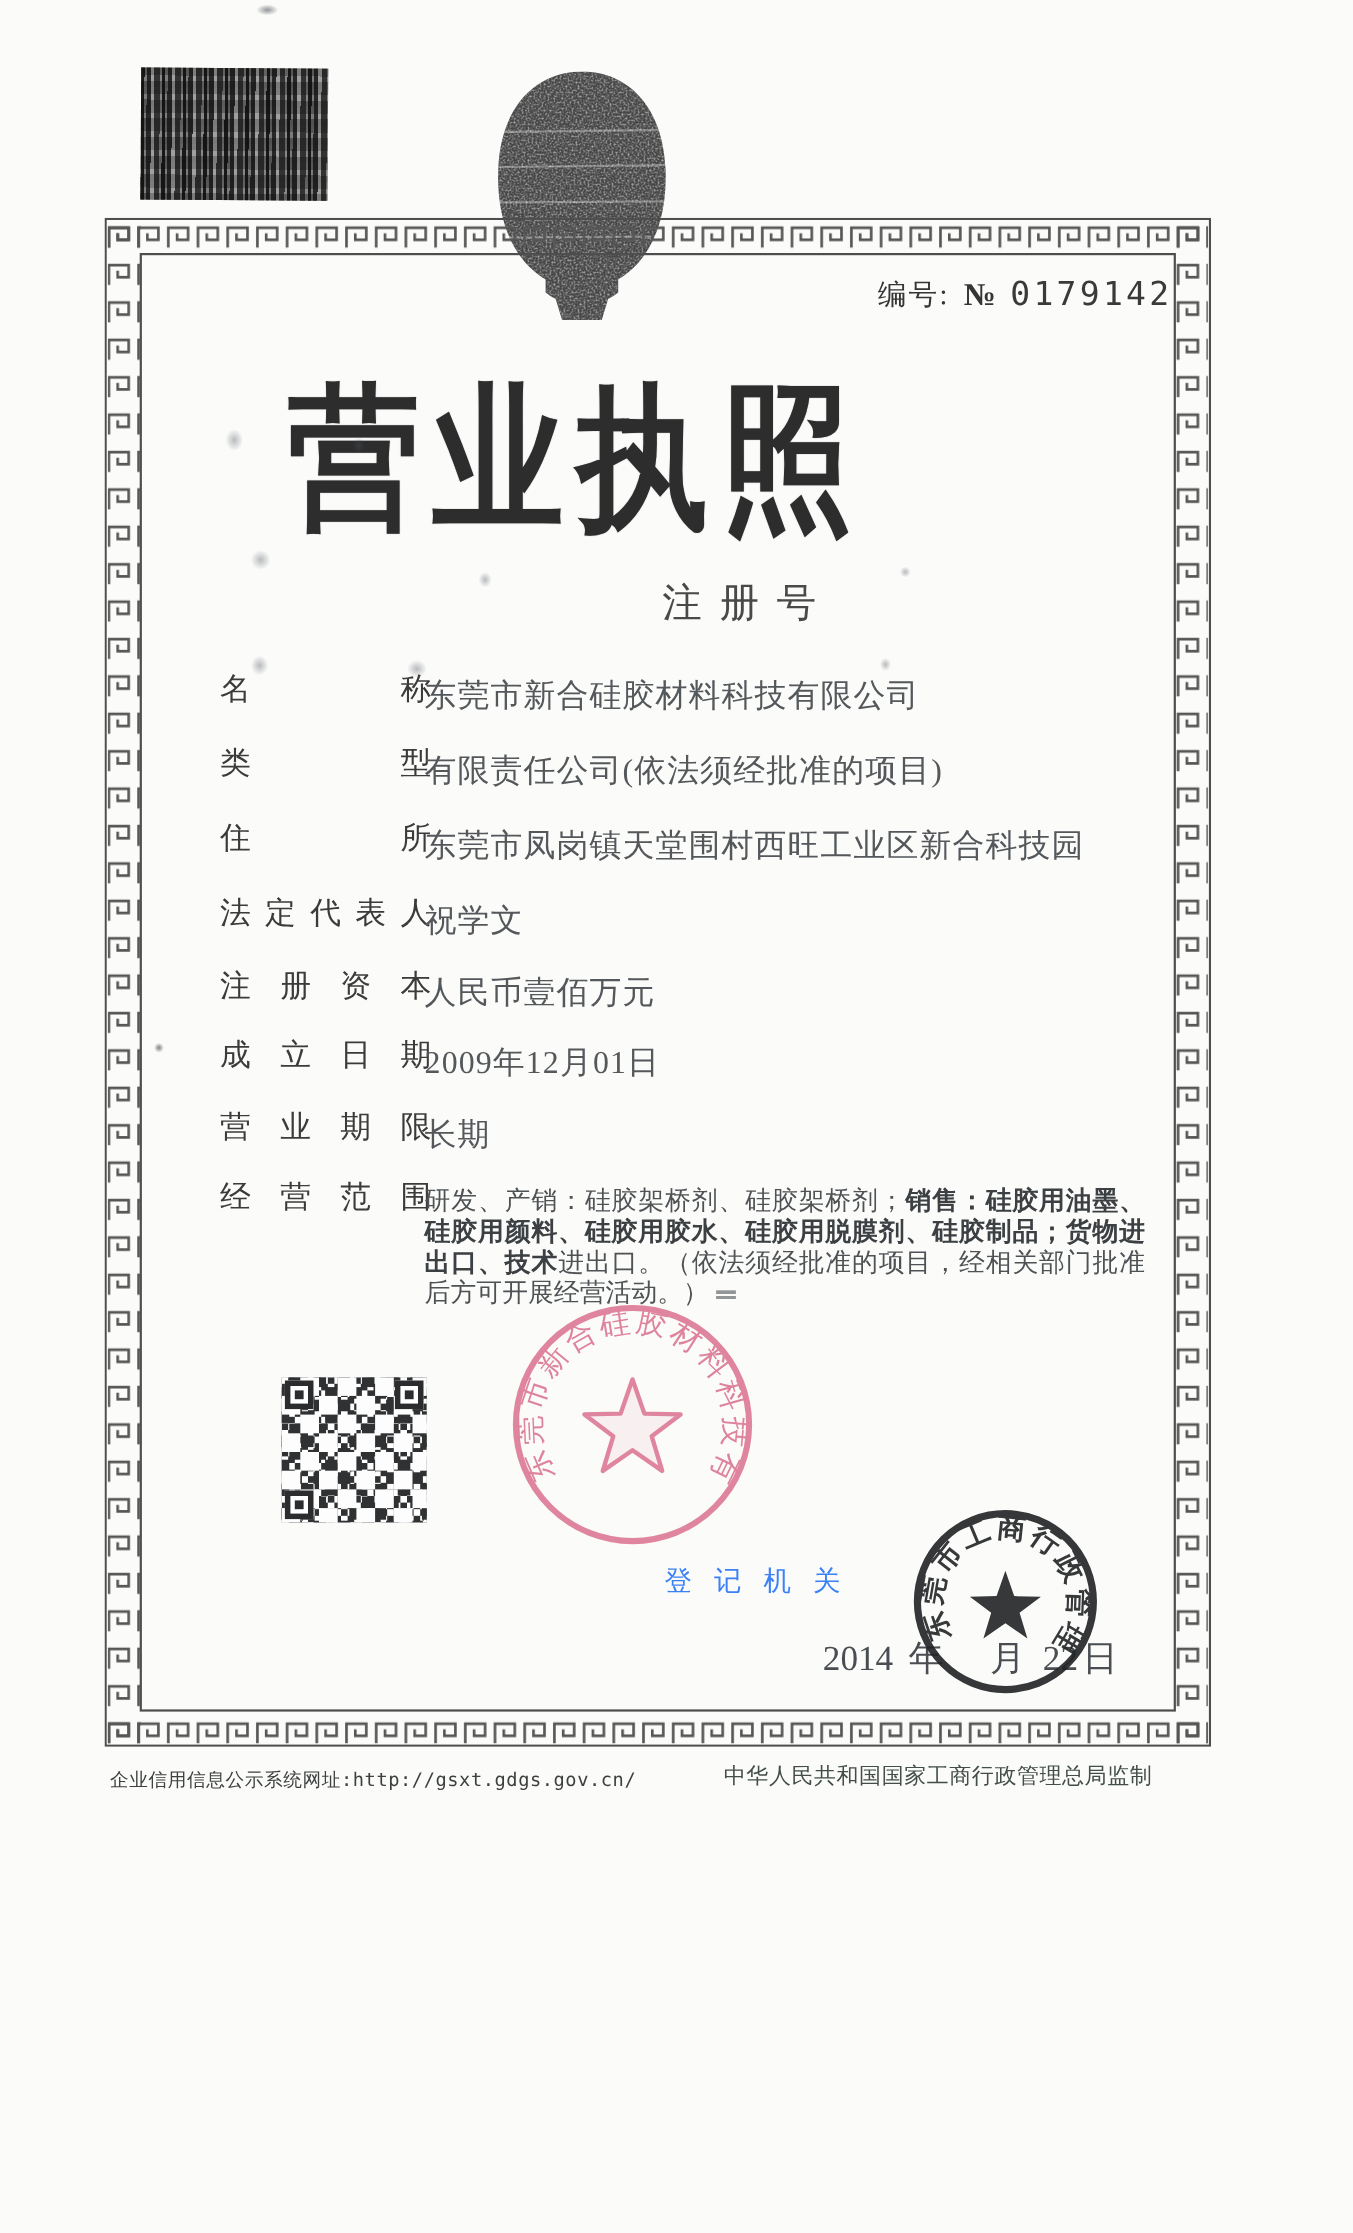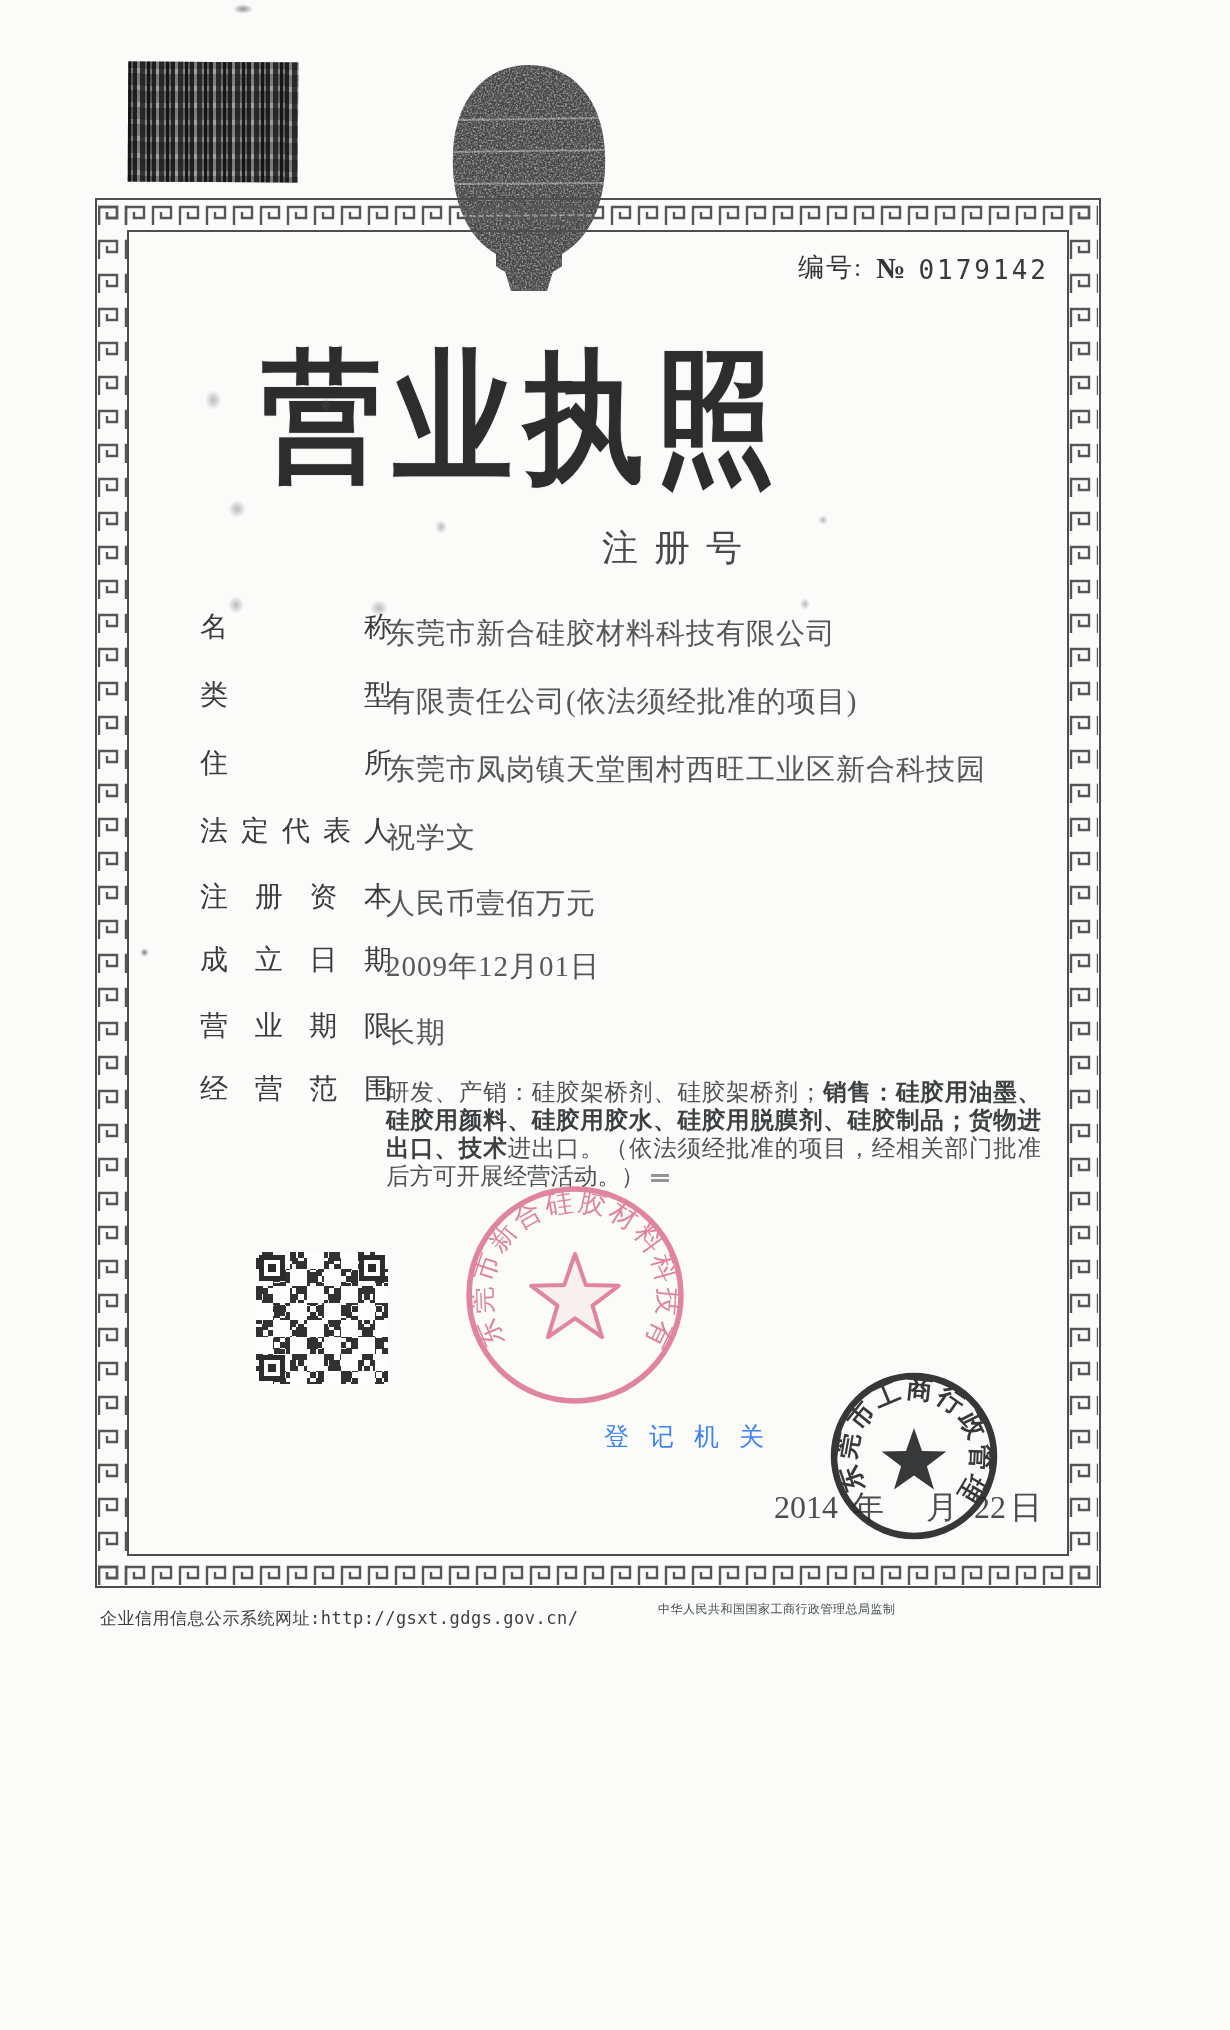--- a/index.html
+++ b/index.html
@@ -24,21 +24,21 @@
 
   
   .emblem{left:440px;top:60px;}
   .frame{left:95px;top:198px;}
 
   .serial{
     left:798px;top:250px;display:flex;align-items:flex-end;gap:13px;
     font-size:26px;color:#353535;letter-spacing:2px;white-space:nowrap;
   }
   .serial .nosym{font-weight:bold;font-size:29px;letter-spacing:0;}
-  .serial .num{font-family:"DejaVu Sans Mono","Liberation Mono",monospace;font-size:26px;letter-spacing:3px;color:#3a3a3a;}
+  .serial .num{font-family:"DejaVu Sans Mono","Liberation Mono",monospace;font-size:30px;letter-spacing:3px;color:#3a3a3a;}
 
   .title{
     left:262px;top:346px;line-height:1;white-space:nowrap;
     font-family:"Liberation Sans","DejaVu Sans",sans-serif;
     font-size:142px;font-weight:900;letter-spacing:.1em;color:#2d2d2d;
     transform:scaleX(.84);transform-origin:left top;
     text-shadow:0 0 1px rgba(40,40,40,.6);
   }
 
   .regno{left:602px;top:524px;display:flex;align-items:flex-start;white-space:nowrap;}
@@ -75,30 +75,30 @@
   .qr .f{position:absolute;width:26px;height:26px;border:5px solid #2a2c2e;background:#fff;box-sizing:border-box;}
   .qr .f .fc{width:8px;height:8px;background:#2a2c2e;margin:4px;}
   .qr .f-tl{left:3px;top:3px;} .qr .f-tr{right:3px;top:3px;} .qr .f-bl{left:3px;bottom:3px;}
 
   .seal-red{left:460px;top:1180px;opacity:.84;}
   .seal-black{left:826px;top:1368px;opacity:.9;}
 
   .regauth{left:604px;top:1420px;font-size:25px;letter-spacing:20px;color:#3b82f6;white-space:nowrap;text-align:right;}
 
   .dateline{left:748px;top:1486px;display:flex;align-items:baseline;font-size:32px;color:#4a4e52;white-space:nowrap;}
-  .dateline .d-year{margin-right:14px;margin-left:26px;}
+  .dateline .d-year{margin-right:14px;}
   .dateline .d-yu{margin-right:42px;}
   .dateline .d-mu{margin-right:16px;}
   .dateline .d-day{margin-right:4px;}
 
   .footer-left{
     left:100px;top:1607px;font-size:17px;color:#3c403e;letter-spacing:.5px;
     font-family:"DejaVu Sans Mono","Liberation Mono",monospace;white-space:nowrap;
   }
-  .footer-right{left:658px;top:1601px;font-size:12px;color:#434e49;letter-spacing:.5px;white-space:nowrap;}
+  .footer-right{left:658px;top:1601px;font-size:20px;color:#434e49;letter-spacing:.5px;white-space:nowrap;}
 
   .noise{position:absolute;border-radius:50%;background:radial-gradient(closest-side,rgba(75,80,88,.38),rgba(75,80,88,0));}
 </style>
 </head>
 <body>
 
 <div class="abs barcode"></div>
 
 <svg class="abs emblem" width="178" height="235" viewBox="0 0 178 235">
   <defs>

